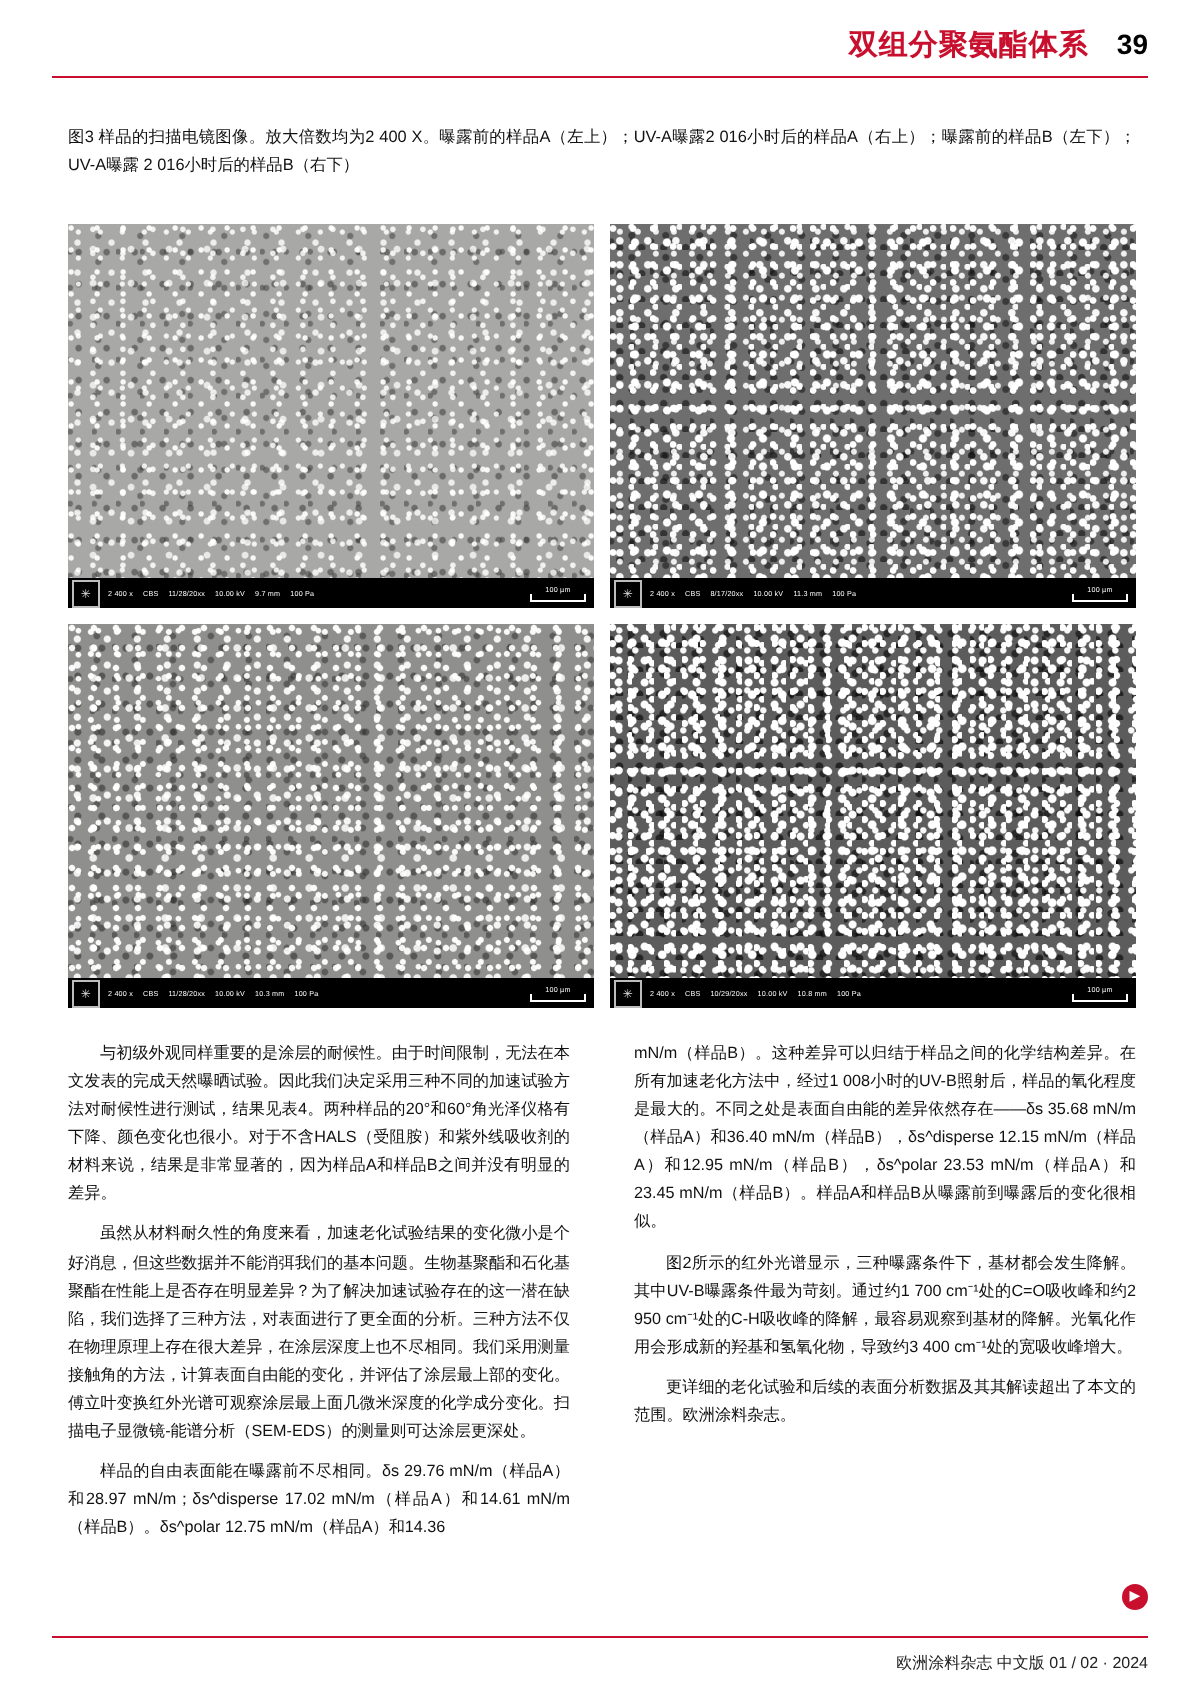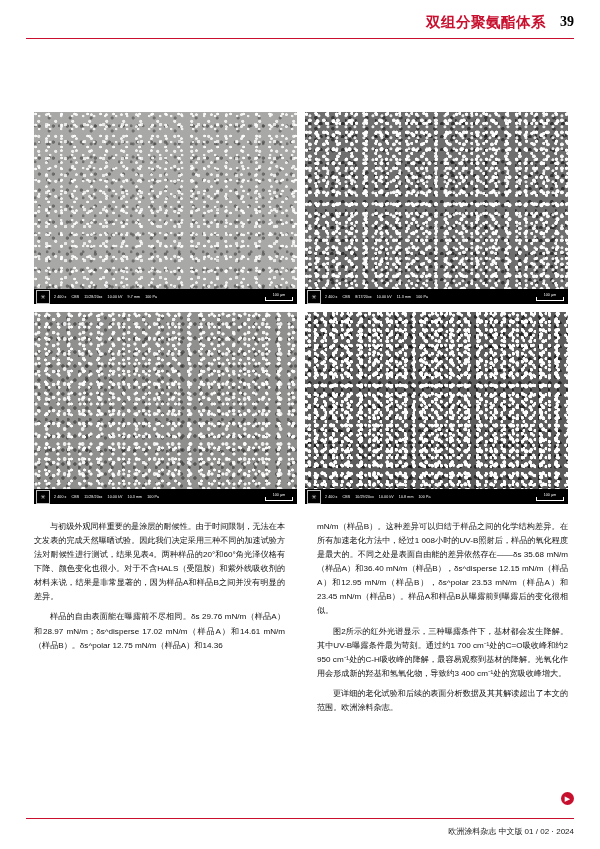--- a/index.html
+++ b/index.html
@@ -27,21 +27,20 @@
   .header {
     position: absolute;
     top: 0;
     left: 0;
     right: 0;
     height: 44px;
     display: flex;
     align-items: center;
     justify-content: flex-end;
     padding: 0 26px 0 0;
-    font-family: Liberation Serif, serif;
   }
   .header-title {
     color: #c8102e;
     font-size: 14.5px;
     font-weight: bold;
     letter-spacing: 0.5px;
     margin-right: 14px;
   }
   .header-page {
     color: #000000;
@@ -260,20 +259,21 @@
 <body>
 
 <div class="page">
 
   <div class="header">
     <span class="header-title">双组分聚氨酯体系</span>
     <span class="header-page">39</span>
   </div>
   <div class="header-rule"></div>
 
+  <div class="fig-caption">图3 样品的扫描电镜图像。放大倍数均为2 400 X。曝露前的样品A（左上）；UV-A曝露2 016小时后的样品A（右上）；曝露前的样品B（左下）；UV-A曝露 2 016小时后的样品B（右下）</div>
 
   <div class="img-grid">
 
     <div class="sem">
       <div class="sem-surface tex-a"></div>
       <div class="sem-bar">
         <div class="sem-logo">✳</div>
         <div class="sem-fields">
           <span>2 400 x</span>
           <span>CBS</span>
@@ -344,20 +344,21 @@
           <span class="sem-scale-line"></span>
         </div>
       </div>
     </div>
 
   </div>
 
   <div class="body-cols">
     <div class="col">
       <p>与初级外观同样重要的是涂层的耐候性。由于时间限制，无法在本文发表的完成天然曝晒试验。因此我们决定采用三种不同的加速试验方法对耐候性进行测试，结果见表4。两种样品的20°和60°角光泽仪格有下降、颜色变化也很小。对于不含HALS（受阻胺）和紫外线吸收剂的材料来说，结果是非常显著的，因为样品A和样品B之间并没有明显的差异。</p>
+      <p>虽然从材料耐久性的角度来看，加速老化试验结果的变化微小是个好消息，但这些数据并不能消弭我们的基本问题。生物基聚酯和石化基聚酯在性能上是否存在明显差异？为了解决加速试验存在的这一潜在缺陷，我们选择了三种方法，对表面进行了更全面的分析。三种方法不仅在物理原理上存在很大差异，在涂层深度上也不尽相同。我们采用测量接触角的方法，计算表面自由能的变化，并评估了涂层最上部的变化。傅立叶变换红外光谱可观察涂层最上面几微米深度的化学成分变化。扫描电子显微镜-能谱分析（SEM-EDS）的测量则可达涂层更深处。</p>
       <p>样品的自由表面能在曝露前不尽相同。δs 29.76 mN/m（样品A）和28.97 mN/m；δs^disperse 17.02 mN/m（样品A）和14.61 mN/m（样品B）。δs^polar 12.75 mN/m（样品A）和14.36</p>
     </div>
     <div class="col">
       <p class="noindent">mN/m（样品B）。这种差异可以归结于样品之间的化学结构差异。在所有加速老化方法中，经过1 008小时的UV-B照射后，样品的氧化程度是最大的。不同之处是表面自由能的差异依然存在——δs 35.68 mN/m（样品A）和36.40 mN/m（样品B），δs^disperse 12.15 mN/m（样品A）和12.95 mN/m（样品B），δs^polar 23.53 mN/m（样品A）和23.45 mN/m（样品B）。样品A和样品B从曝露前到曝露后的变化很相似。</p>
       <p>图2所示的红外光谱显示，三种曝露条件下，基材都会发生降解。其中UV-B曝露条件最为苛刻。通过约1 700 cm⁻¹处的C=O吸收峰和约2 950 cm⁻¹处的C-H吸收峰的降解，最容易观察到基材的降解。光氧化作用会形成新的羟基和氢氧化物，导致约3 400 cm⁻¹处的宽吸收峰增大。</p>
       <p>更详细的老化试验和后续的表面分析数据及其其解读超出了本文的范围。欧洲涂料杂志。</p>
     </div>
   </div>
 
   <div class="footer-arrow">▶</div>

